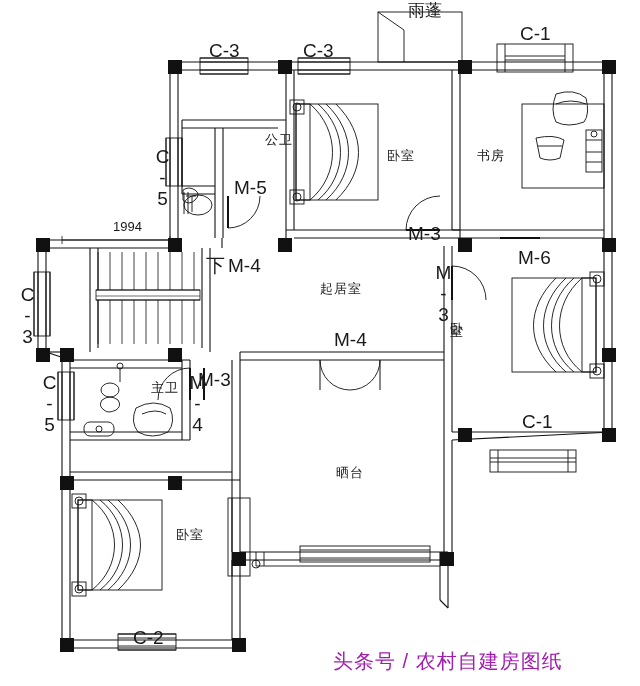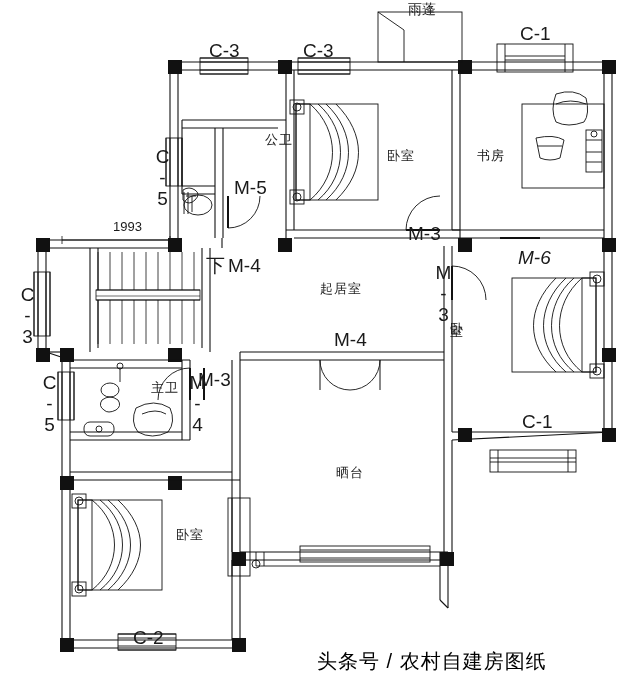--- a/index.html
+++ b/index.html
@@ -39,24 +39,24 @@
     letter-spacing: 1px;
   }
   .code {
     font-size: 19px;
   }
   .dim {
     font-size: 13px;
   }
   #watermark {
     position: absolute;
-    left: 317px;
+    left: 333px;
     top: 648px;
     font-size: 20px;
-    color: #000000;
+    color: #a21caf;
     font-family: "Liberation Sans", sans-serif;
     letter-spacing: 1px;
     white-space: nowrap;
   }
 </style>
 </head>
 <body>
 
 <svg id="plan" viewBox="0 0 640 686" xmlns="http://www.w3.org/2000/svg">
   <g fill="none" stroke="#111111" stroke-width="1.1" shape-rendering="geometricPrecision">
@@ -340,25 +340,25 @@
   <div class="lbl code v" style="left:40px; top:372px;">C-5</div>
   <div class="lbl code" style="left:522px; top:412px;">C-1</div>
   <div class="lbl code" style="left:133px; top:628px;">C-2</div>
 </div>
 
 <div>
   <div class="lbl code" style="left:234px; top:166px;margin-top:12px;">M-5</div>
   <div class="lbl code" style="left:228px; top:256px;">M-4</div>
   <div class="lbl code" style="left:408px; top:224px;">M-3</div>
   <div class="lbl code v" style="left:434px; top:262px;">M-3</div>
-  <div class="lbl code" style="left:518px; top:248px;font-style:italic;">M-6</div>
+  <div class="lbl code" style="left:518px; top:248px;">M-6</div>
   <div class="lbl code" style="left:334px; top:330px;">M-4</div>
   <div class="lbl code v" style="left:188px; top:372px;">M-4</div>
   <div class="lbl code" style="left:198px; top:370px;">M-3</div>
 </div>
 
 <div>
-  <div class="lbl code" style="left:408px; top:2px; font-size:14px;">雨蓬</div>
-  <div class="lbl dim" style="left:113px; top:220px;">1993</div>
+  <div class="lbl code" style="left:408px; top:2px; font-size:17px;">雨蓬</div>
+  <div class="lbl dim" style="left:113px; top:220px;">1994</div>
   <div class="lbl code" style="left:206px; top:256px;">下</div>
 </div>
 
 <div id="watermark">头条号 / 农村自建房图纸</div>
 
 </body></html>

